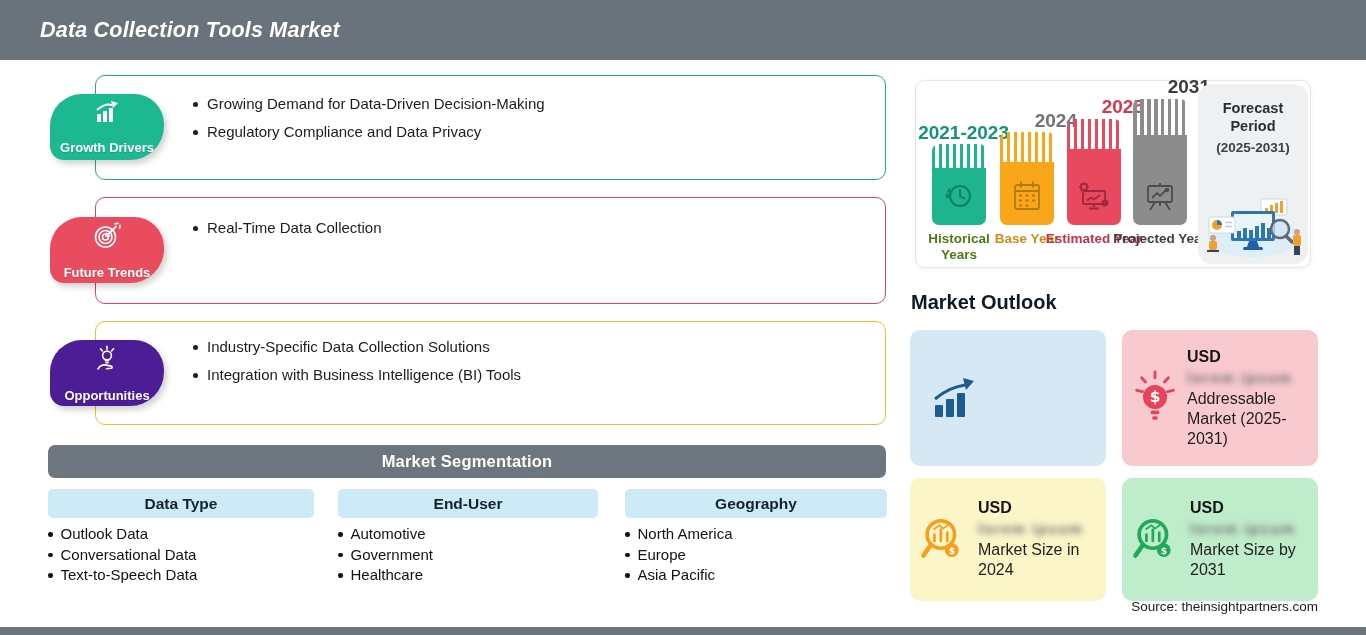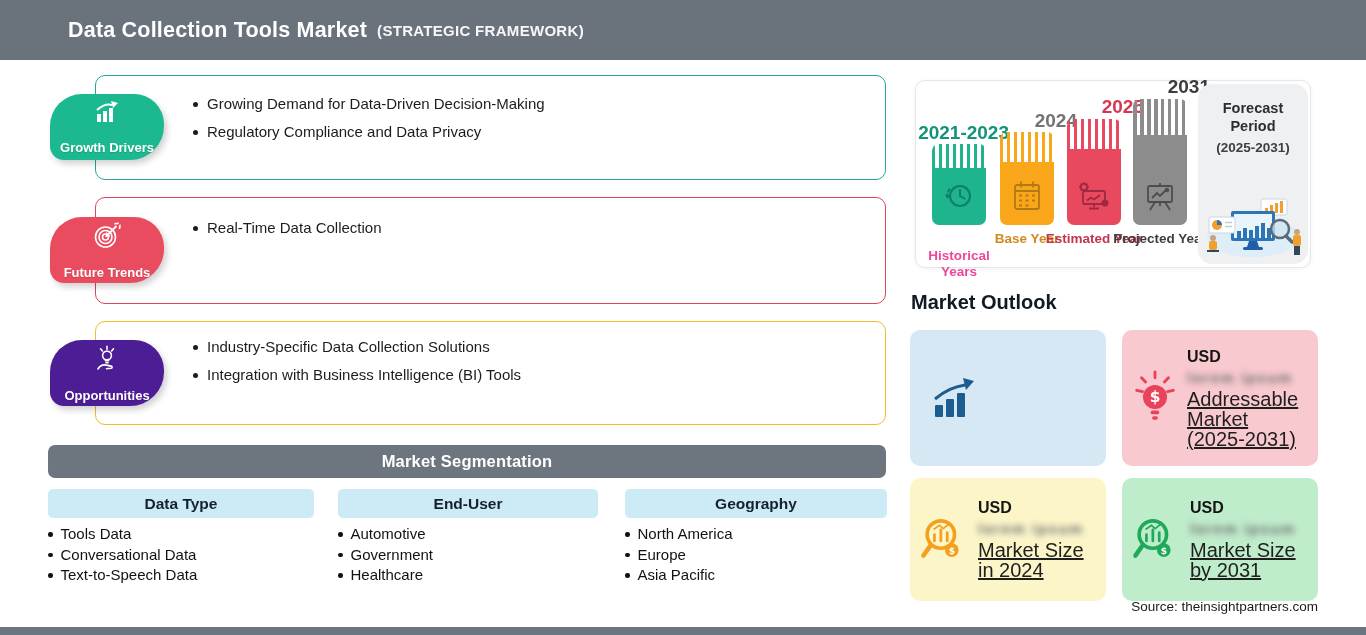--- a/index.html
+++ b/index.html
@@ -2,21 +2,21 @@
 <html><head>
 <meta charset="utf-8">
 <style>
   * { margin:0; padding:0; box-sizing:border-box; }
   html,body { width:1366px; height:635px; }
   body { position:relative; background:#ffffff; overflow:hidden;
          font-family:"Liberation Sans","DejaVu Sans",sans-serif; }
 
   
   .header { position:absolute; top:0; left:0; width:1366px; height:60px;
-            display:flex; align-items:center; padding-left:68px; color:#fff; }
+            display:flex; align-items:center; padding-left:40px; color:#fff;font-style:italic; }
   .header-title { font-size:21.5px; font-weight:700; letter-spacing:.2px; }
   .header-subtitle { font-size:15px; font-weight:600; margin-left:10px; opacity:.95; letter-spacing:.3px; }
   .logo { position:absolute; right:56px; top:9px; color:#fff; }
   .logo-main { display:flex; align-items:flex-end; position:relative; }
   .logo-the { font-size:9px; font-weight:700; writing-mode:vertical-rl; transform:rotate(180deg);
               letter-spacing:1px; line-height:10px; margin-right:1px; margin-bottom:5px; }
   .logo-insight { font-size:28px; font-weight:700; line-height:27px; letter-spacing:-.5px; }
   .logo-ring { position:absolute; right:-18px; top:-8px; }
   .logo-partners { text-align:right; font-size:14px; font-weight:700; margin-top:-4px; padding-right:2px; }
 
@@ -84,31 +84,30 @@
   .card { position:absolute; border-radius:10px; }
   #card-cagr  { left:910px;  top:330px; width:196px; height:136px; display:flex; align-items:center; padding-left:22px; gap:13px; }
   #card-addr  { left:1122px; top:330px; width:196px; height:136px; }
   #card-size24{ left:910px;  top:478px; width:196px; height:123px; }
   #card-size31{ left:1122px; top:478px; width:196px; height:123px; }
   .cagr-value { font-size:26px; font-weight:700; color:#17222b; line-height:30px; }
   .cagr-label { font-size:14.5px; color:#515c66; margin-top:3px; }
   .usd-card { display:flex; align-items:center; padding:0 10px 0 8px; gap:7px; }
   .usd-cur  { font-size:16px; font-weight:700; color:#151515; }
   .usd-blur { font-size:15px; font-weight:700; color:#6f6f6f; filter:blur(3px); letter-spacing:1.5px; margin:3px 0; }
-  .usd-label { font-size:20px; color:#1f1f1f; line-height:20px; width:118px;text-decoration:underline; }
+  .usd-label { font-size:16px; color:#1f1f1f; line-height:20px; width:118px; }
 
   .source { position:absolute; top:599px; right:48px; font-size:13.5px; color:#1b1b1b; }
   .footer-bar { position:absolute; bottom:0; left:0; width:1366px; height:8px; }
 </style>
 </head>
 <body>
 
 <div class="header" style="background-color: rgb(106, 115, 124);">
   <span class="header-title">Data Collection Tools Market</span>
-  <span class="header-subtitle">(STRATEGIC FRAMEWORK)</span>
 </div>
 
 <div class="sec-box" id="box-growth" style="border-color: rgb(39, 165, 151);"></div>
 <div class="badge" id="badge-growth" style="background-color: rgb(28, 185, 144);">
   <svg width="30" height="26" viewBox="0 0 30 26">
     <rect x="5" y="14" width="4" height="8" fill="#fff"></rect>
     <rect x="11" y="11" width="4" height="11" fill="#fff"></rect>
     <rect x="17" y="8" width="4" height="14" fill="#fff"></rect>
     <path d="M5 10 Q13 3 20 5" stroke="#fff" stroke-width="2" fill="none"></path>
     <path d="M19 1 L26 3 L21 8 Z" fill="#fff"></path>
@@ -157,21 +156,21 @@
 <div class="seg-chip" id="chip-datatype" style="background-color: rgb(205, 235, 247);">
   <span>Data Type</span>
 </div>
 <div class="seg-chip" id="chip-enduser" style="background-color: rgb(205, 235, 247);">
   <span>End-User</span>
 </div>
 <div class="seg-chip" id="chip-geo" style="background-color: rgb(205, 235, 247);">
   <span>Geography</span>
 </div>
 <ul class="seg-list" id="seglist-datatype">
-  <li>Tools Data</li>
+  <li>Outlook Data</li>
   <li>Conversational Data</li>
   <li>Text-to-Speech Data</li>
 </ul>
 <ul class="seg-list" id="seglist-enduser">
   <li>Automotive</li>
   <li>Government</li>
   <li>Healthcare</li>
 </ul>
 <ul class="seg-list" id="seglist-geo">
   <li>North America</li>
@@ -225,21 +224,21 @@
   <div class="tl-solid">
     <svg class="tl-icon" width="34" height="32" viewBox="0 0 34 32" fill="none" stroke="currentColor" stroke-width="1.8" style="color: rgb(77, 77, 77);">
       <rect x="5" y="5" width="24" height="16" rx="1.5"></rect>
       <path d="M9 17 l5 -5 3 3 7 -7"></path>
       <circle cx="24" cy="9" r="1.3"></circle>
       <path d="M12 21 l-5 8 M22 21 l5 8 M17 21 v4 M17 2 v3"></path>
     </svg>
   </div>
 </div>
 
-<div class="tl-label" id="label-hist" style="color: #ec4899; margin-top: 17px;">Historical Years</div>
+<div class="tl-label" id="label-hist" style="color: #4d7c0f;">Historical Years</div>
 <div class="tl-label" id="label-base" style="color: rgb(207, 140, 28);">Base Year</div>
 <div class="tl-label" id="label-est" style="color: rgb(194, 53, 79);">Estimated Year</div>
 <div class="tl-label" id="label-proj" style="color: rgb(63, 63, 63);">Projected Year</div>
 
 <div class="forecast-box">
   <div class="forecast-title">Forecast Period</div>
   <div class="forecast-range">(2025-2031)</div>
   <svg class="forecast-illus" width="104" height="64" viewBox="0 0 104 64">
     <ellipse cx="52" cy="42" rx="46" ry="20" fill="#ddeef8"></ellipse>
     <rect x="60" y="4" width="26" height="16" rx="2" fill="#fff" stroke="#c8d8e4"></rect>

